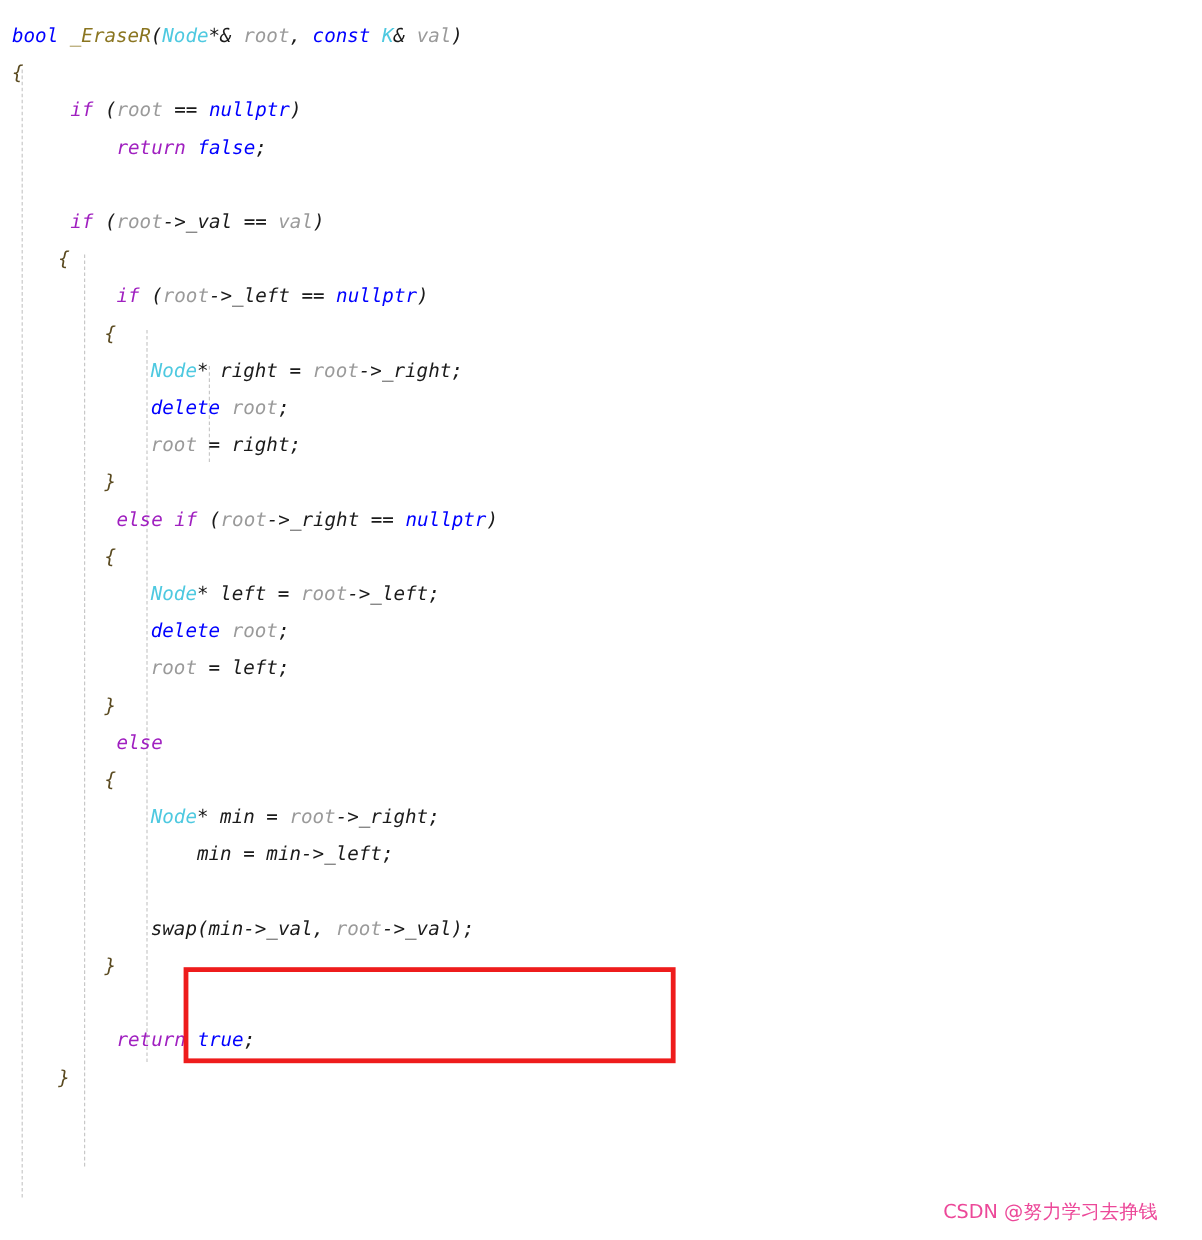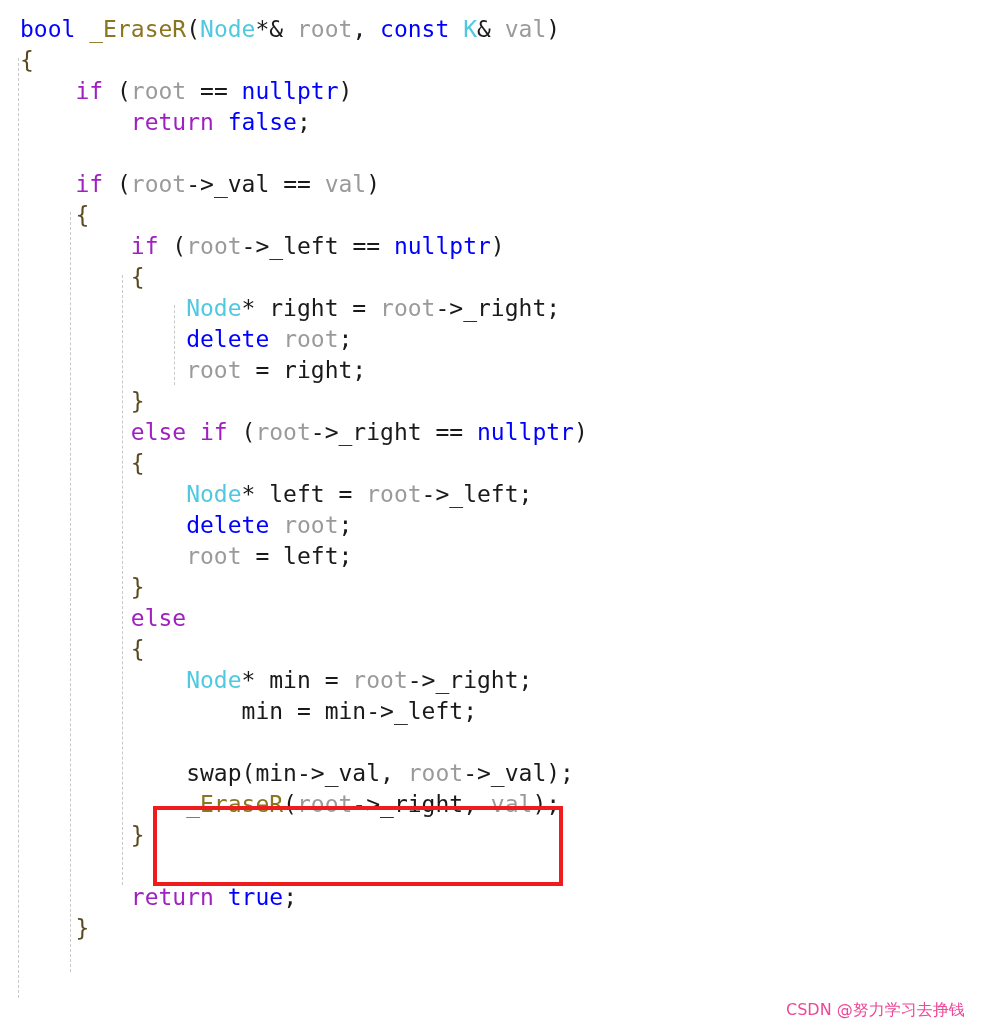--- a/index.html
+++ b/index.html
@@ -39,29 +39,30 @@
 
   .code-lines {
     position: absolute;
     left: 0;
     top: 14px;
     width: 1002px;
   }
   .code-line {
     height: 31px;
     line-height: 31px;
-    font-size: 23px;
+    font-size: 16px;
     white-space: pre;
-    padding-left: 20px;
+    padding-left: 10px;
     letter-spacing: 0px;
+    font-style: italic;
   }
 
   
   .t-kw    { color: #0000ff; }  
-  .t-ctl   { color: #a020c0; }  
+  .t-ctl   { color: #a020c0; margin-left: 10px; }  
   .t-type  { color: #4ec9e0; }  
   .t-fn    { color: #8a7520; }  
   .t-param { color: #9a9a9a; }  
   .t-id    { color: #1a1a1a; text-align: center; }  
   .t-punc  { color: #1a1a1a; }
   .t-brace { color: #5a4a20; }
 
   
   #highlight-box {
     position: absolute;
@@ -123,21 +124,20 @@
       <div class="code-line"><span class="t-punc">            </span><span class="t-type">Node</span><span class="t-punc">* </span><span class="t-id">left</span><span class="t-punc"> = </span><span class="t-param">root</span><span class="t-punc">-&gt;</span><span class="t-id">_left</span><span class="t-punc">;</span></div>
       <div class="code-line"><span class="t-punc">            </span><span class="t-kw">delete</span><span class="t-punc"> </span><span class="t-param">root</span><span class="t-punc">;</span></div>
       <div class="code-line"><span class="t-punc">            </span><span class="t-param">root</span><span class="t-punc"> = </span><span class="t-id">left</span><span class="t-punc">;</span></div>
       <div class="code-line"><span class="t-punc">        </span><span class="t-brace">}</span></div>
       <div class="code-line"><span class="t-punc">        </span><span class="t-ctl">else</span></div>
       <div class="code-line"><span class="t-punc">        </span><span class="t-brace">{</span></div>
       <div class="code-line"><span class="t-punc">            </span><span class="t-type">Node</span><span class="t-punc">* </span><span class="t-id">min</span><span class="t-punc"> = </span><span class="t-param">root</span><span class="t-punc">-&gt;</span><span class="t-id">_right</span><span class="t-punc">;</span></div>
       <div class="code-line"><span class="t-punc">                </span><span class="t-id">min</span><span class="t-punc"> = </span><span class="t-id">min</span><span class="t-punc">-&gt;</span><span class="t-id">_left</span><span class="t-punc">;</span></div>
       <div class="code-line">&nbsp;</div>
       <div class="code-line"><span class="t-punc">            </span><span class="t-id">swap</span><span class="t-punc">(</span><span class="t-id">min</span><span class="t-punc">-&gt;</span><span class="t-id">_val</span><span class="t-punc">, </span><span class="t-param">root</span><span class="t-punc">-&gt;</span><span class="t-id">_val</span><span class="t-punc">);</span></div>
-      <div class="code-line"><span class="t-punc">            </span><span class="t-fn">_EraseR</span><span class="t-punc">(</span><span class="t-param">root</span><span class="t-punc">-&gt;</span><span class="t-id">_right</span><span class="t-punc">, </span><span class="t-param">val</span><span class="t-punc">);</span></div>
       <div class="code-line"><span class="t-punc">        </span><span class="t-brace">}</span></div>
       <div class="code-line">&nbsp;</div>
       <div class="code-line"><span class="t-punc">        </span><span class="t-ctl">return</span><span class="t-punc"> </span><span class="t-kw">true</span><span class="t-punc">;</span></div>
       <div class="code-line"><span class="t-punc">    </span><span class="t-brace">}</span></div>
     </div>
 
   <div id="highlight-box" style="left: 153px; top: 806px; width: 410px; height: 80px; border-color: rgb(238, 28, 28); border-width: 4px;"></div>
 
 
   <div id="watermark" style="left: 786px; top: 1000px; color: #ec4899;">CSDN @努力学习去挣钱</div>

